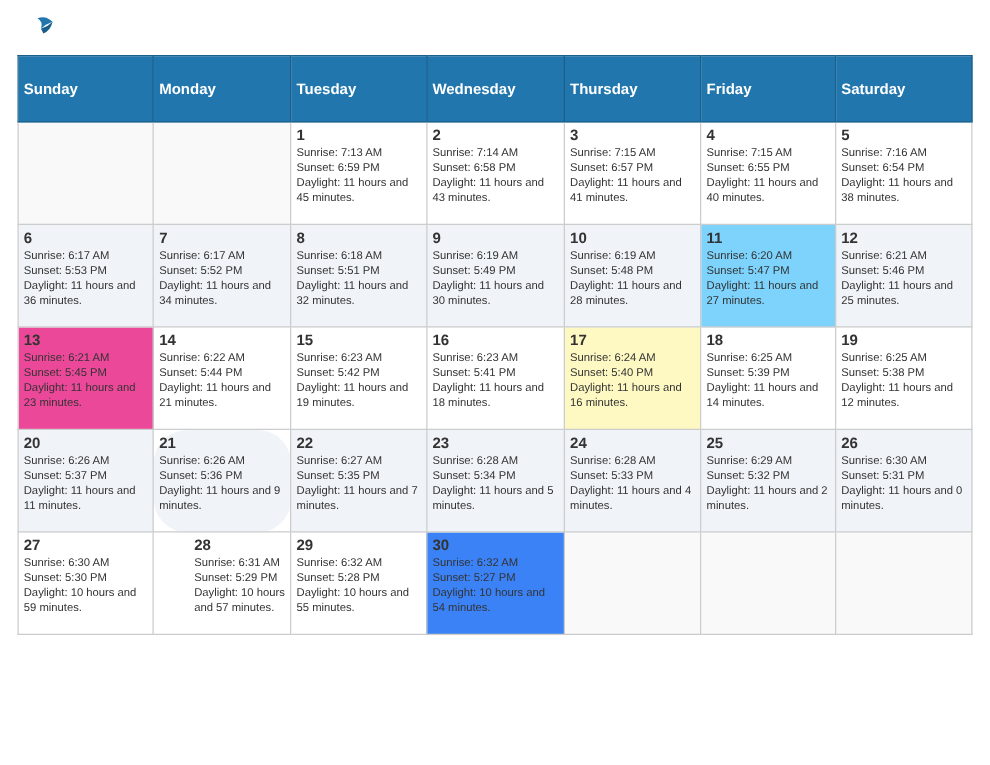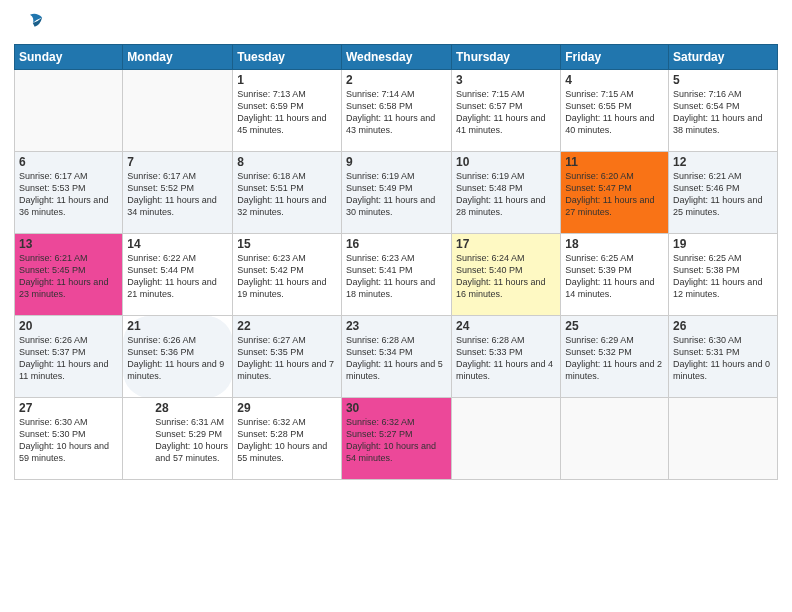--- a/index.html
+++ b/index.html
@@ -49,21 +49,21 @@
     .calendar {
       width: 100%;
       border-collapse: collapse;
       border: 1px solid #ccc;
     }
     .calendar th {
       background: #2176ae;
       color: #fff;
       font-size: 12px;
       font-weight: bold;
-      padding: 5px 4px;
+      padding: 19px 4px;
       text-align: left;
       border: 1px solid #1a5f8a;
     }
     .calendar td {
       vertical-align: top;
       border: 1px solid #ccc;
       padding: 3px 4px;
       width: 113px;
       height: 82px;
       font-size: 9.5px;
@@ -164,21 +164,21 @@
             <div class="day-info">Sunrise: 6:18 AM<br>Sunset: 5:51 PM<br>Daylight: 11 hours and 32 minutes.</div>
           </td>
           <td style="background-color: rgb(240, 244, 248);">
             <span class="day-number">9</span>
             <div class="day-info">Sunrise: 6:19 AM<br>Sunset: 5:49 PM<br>Daylight: 11 hours and 30 minutes.</div>
           </td>
           <td style="background-color: rgb(240, 244, 248);">
             <span class="day-number">10</span>
             <div class="day-info">Sunrise: 6:19 AM<br>Sunset: 5:48 PM<br>Daylight: 11 hours and 28 minutes.</div>
           </td>
-          <td style="background-color: #f97316;">
+          <td style="background-color: #7dd3fc;">
             <span class="day-number">11</span>
             <div class="day-info">Sunrise: 6:20 AM<br>Sunset: 5:47 PM<br>Daylight: 11 hours and 27 minutes.</div>
           </td>
           <td style="background-color: rgb(240, 244, 248);">
             <span class="day-number">12</span>
             <div class="day-info">Sunrise: 6:21 AM<br>Sunset: 5:46 PM<br>Daylight: 11 hours and 25 minutes.</div>
           </td>
         </tr>
         <tr>
           <td style="background-color: #ec4899;">
@@ -246,21 +246,21 @@
             <div class="day-info">Sunrise: 6:30 AM<br>Sunset: 5:30 PM<br>Daylight: 10 hours and 59 minutes.</div>
           </td>
           <td style="background-color: rgb(255, 255, 255); padding-left: 32px;">
             <span class="day-number">28</span>
             <div class="day-info">Sunrise: 6:31 AM<br>Sunset: 5:29 PM<br>Daylight: 10 hours and 57 minutes.</div>
           </td>
           <td style="background-color: rgb(255, 255, 255);">
             <span class="day-number">29</span>
             <div class="day-info">Sunrise: 6:32 AM<br>Sunset: 5:28 PM<br>Daylight: 10 hours and 55 minutes.</div>
           </td>
-          <td style="background-color: #ec4899;">
+          <td style="background-color: #3b82f6;">
             <span class="day-number">30</span>
             <div class="day-info">Sunrise: 6:32 AM<br>Sunset: 5:27 PM<br>Daylight: 10 hours and 54 minutes.</div>
           </td>
           <td class="empty-cell" style="background-color: rgb(249, 249, 249);"></td>
           <td class="empty-cell" style="background-color: rgb(249, 249, 249);"></td>
           <td class="empty-cell" style="background-color: rgb(249, 249, 249);"></td>
         </tr>
       </tbody>
   </table>
 </div>

